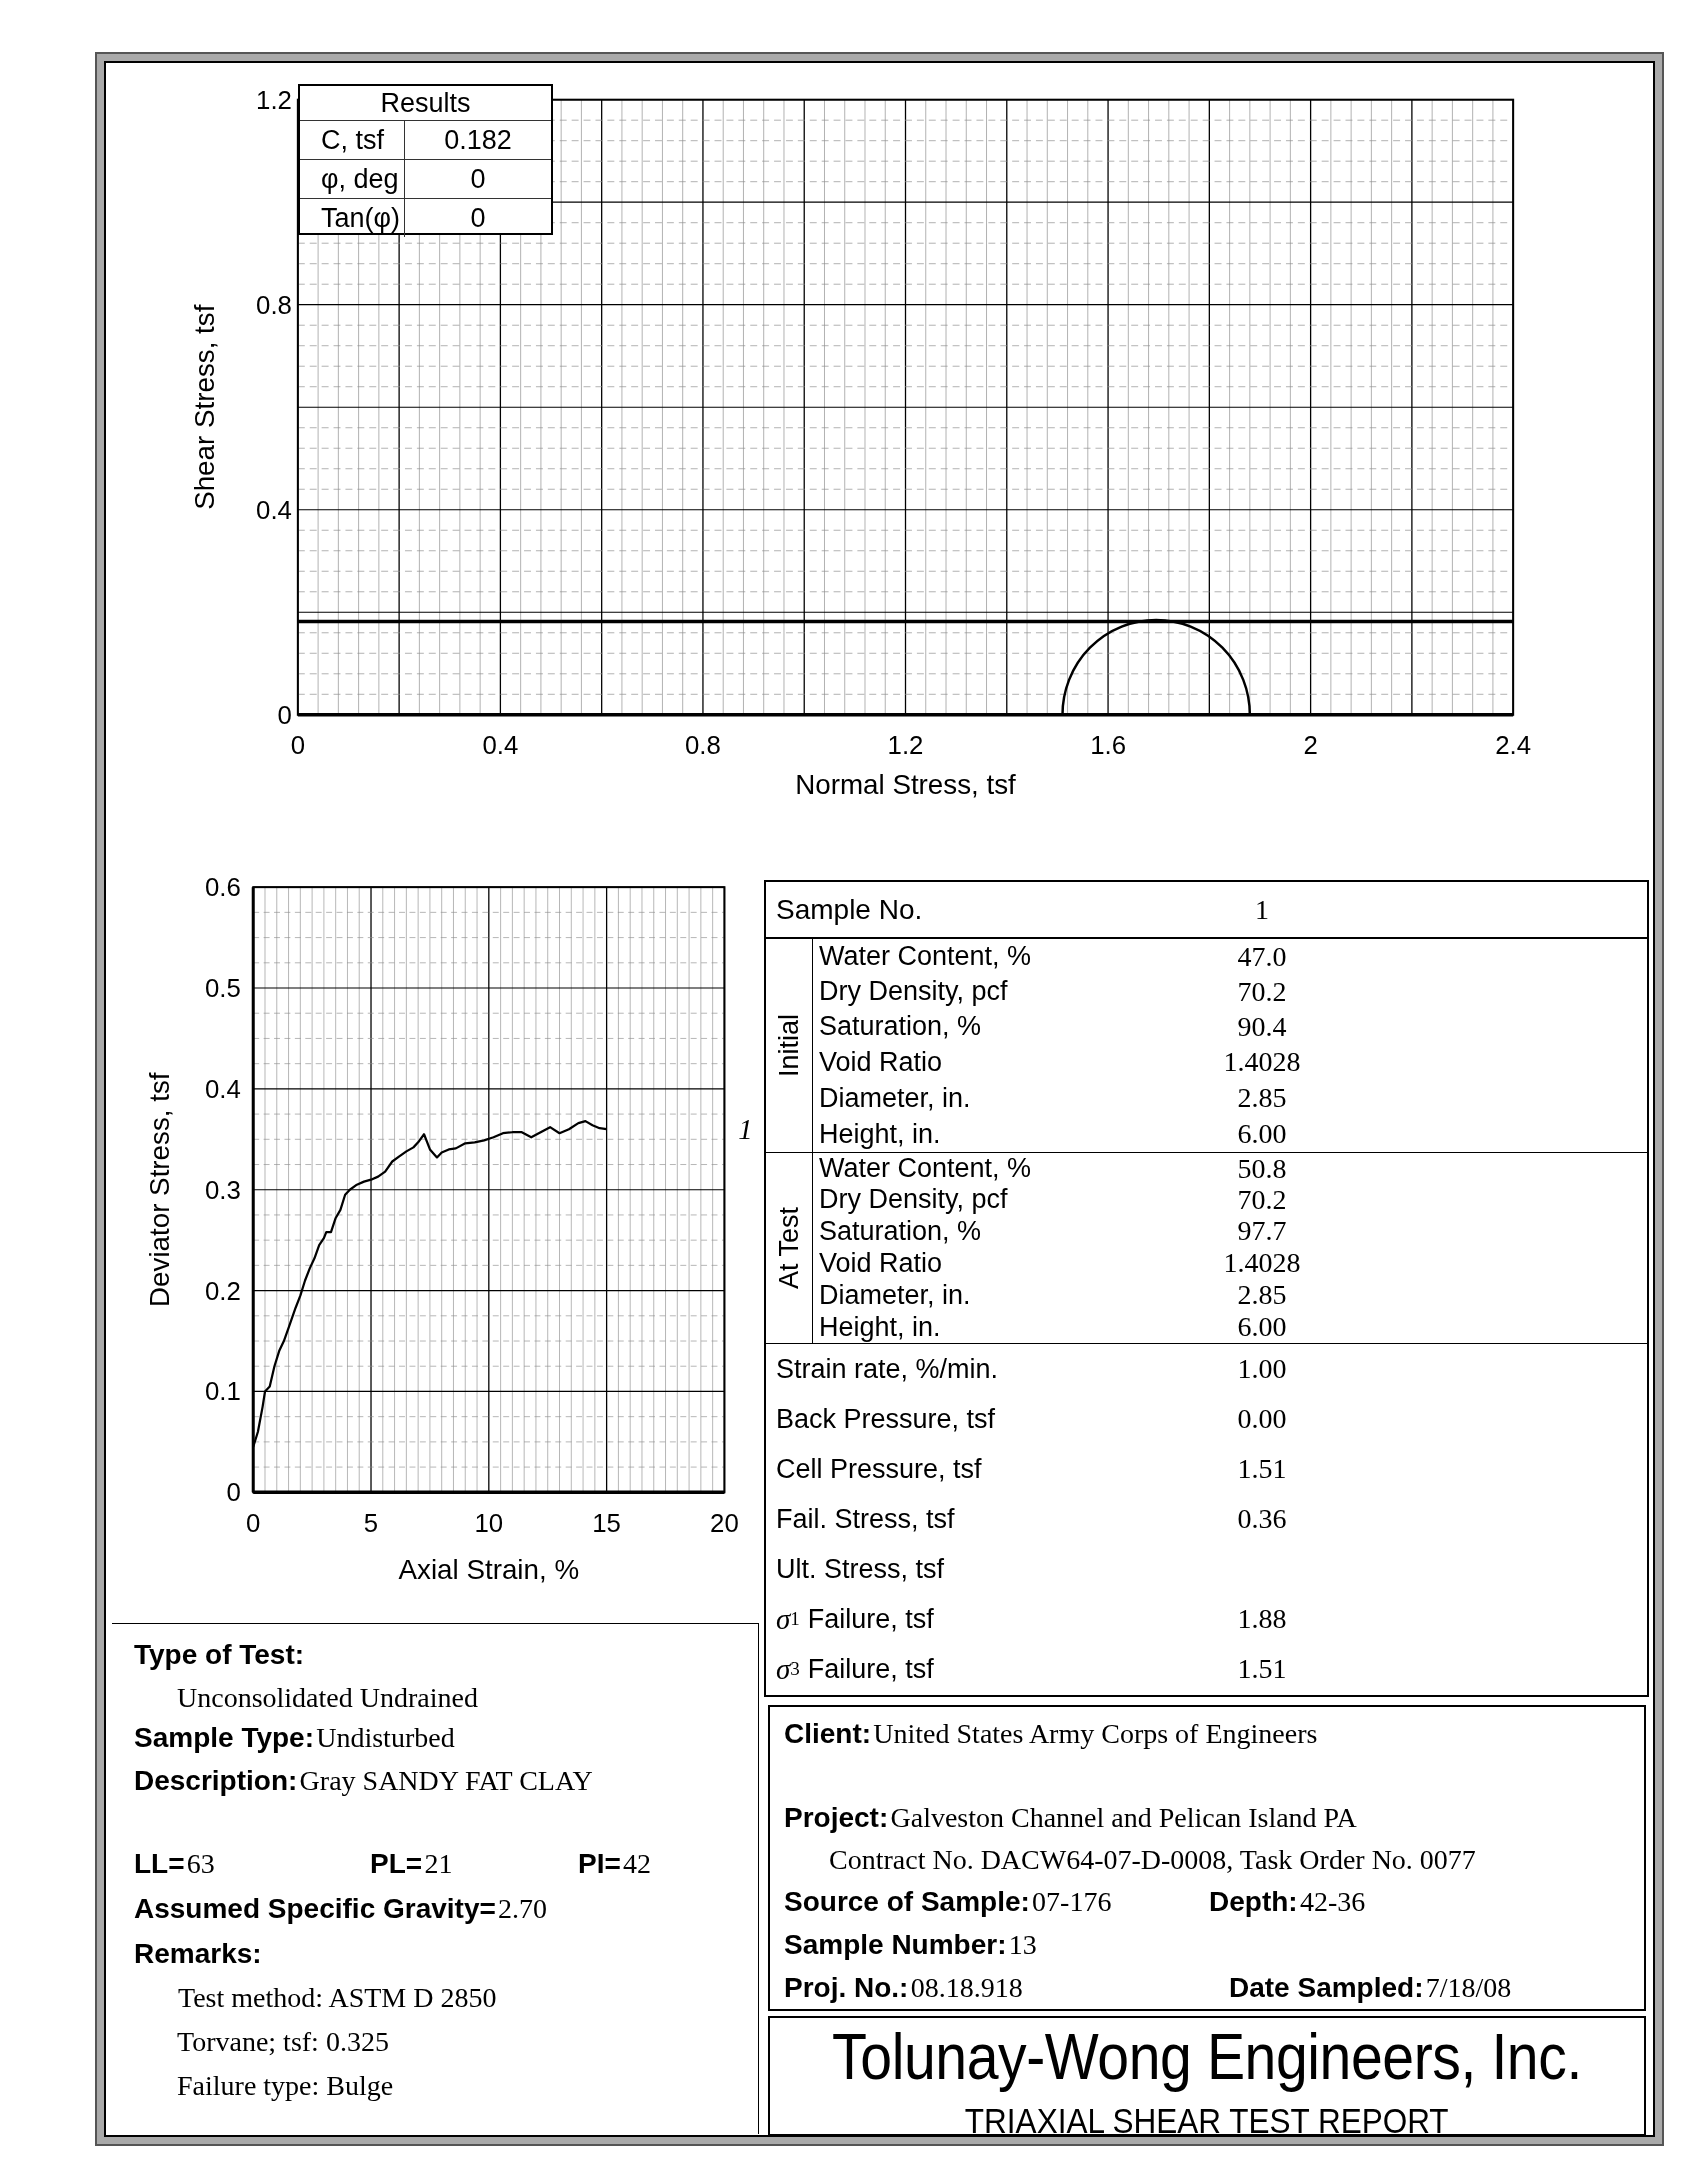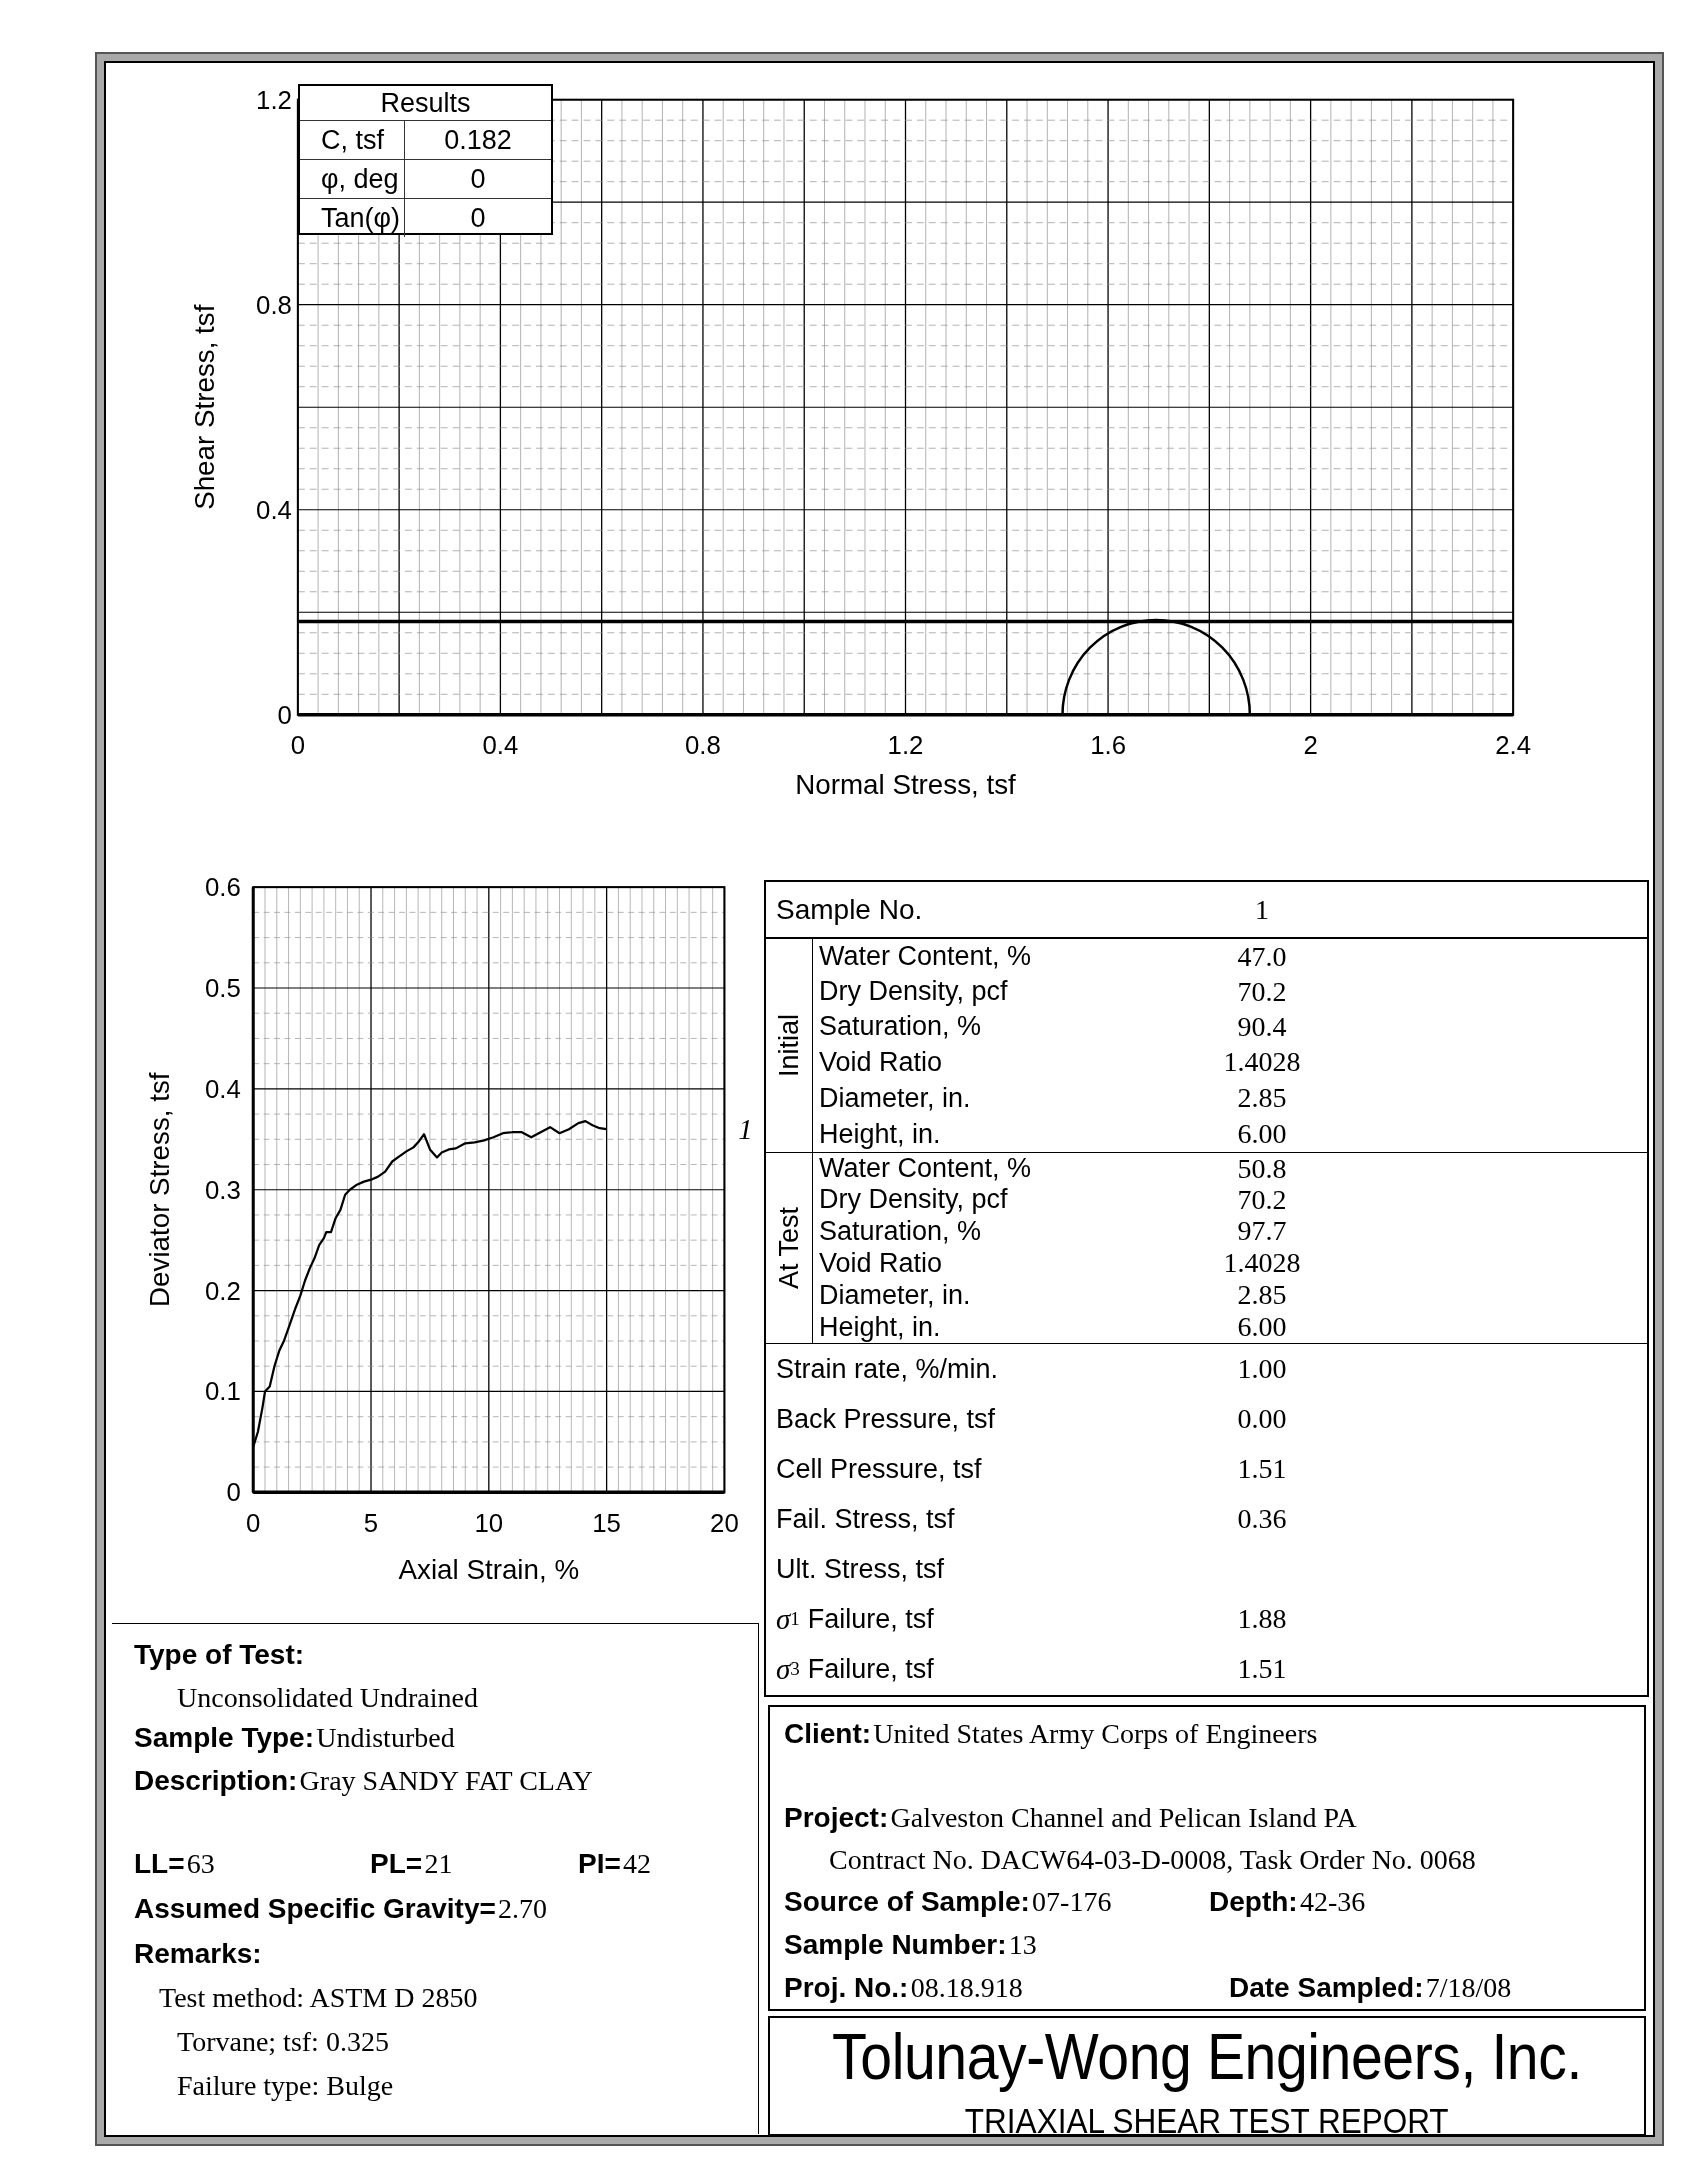--- a/index.html
+++ b/index.html
@@ -424,33 +424,33 @@
   <div class="line" style="top:224px;left:258px;">
     <span class="bl">PL=</span>
     <span class="sv">21</span></div>
   <div class="line" style="top:224px;left:466px;">
     <span class="bl">PI=</span>
     <span class="sv">42</span></div>
   <div class="line" style="top:269px;">
     <span class="bl">Assumed Specific Gravity=</span>
     <span class="sv">2.70</span></div>
   <div class="line bl" style="top:314px;">Remarks:</div>
-  <div class="line sv" style="top:358px;left:47px;text-align:right;">Test method: ASTM D 2850</div>
+  <div class="line sv" style="top:358px;left:66px;text-align:right;">Test method: ASTM D 2850</div>
   <div class="line sv" style="top:402px;left:65px;">Torvane; tsf: 0.325</div>
   <div class="line sv" style="top:446px;left:65px;">Failure type: Bulge</div>
 </div>
 
 <div id="clientbox" class="abs">
   <div class="line" style="top:11px;">
     <span class="bl">Client:</span>
     <span class="sv">United States Army Corps of Engineers</span></div>
   <div class="line" style="top:95px;">
     <span class="bl">Project:</span>
     <span class="sv">Galveston Channel and Pelican Island PA</span></div>
-  <div class="line sv" style="top:137px;left:59px;">Contract No. DACW64-03-D-0008, Task Order No. 0068</div>
+  <div class="line sv" style="top:137px;left:59px;">Contract No. DACW64-07-D-0008, Task Order No. 0077</div>
   <div class="line" style="top:179px;">
     <span class="bl">Source of Sample:</span>
     <span class="sv">07-176</span></div>
   <div class="line" style="top:179px;left:439px;">
     <span class="bl">Depth:</span>
     <span class="sv">42-36</span></div>
   <div class="line" style="top:222px;">
     <span class="bl">Sample Number:</span>
     <span class="sv">13</span></div>
   <div class="line" style="top:265px;">

